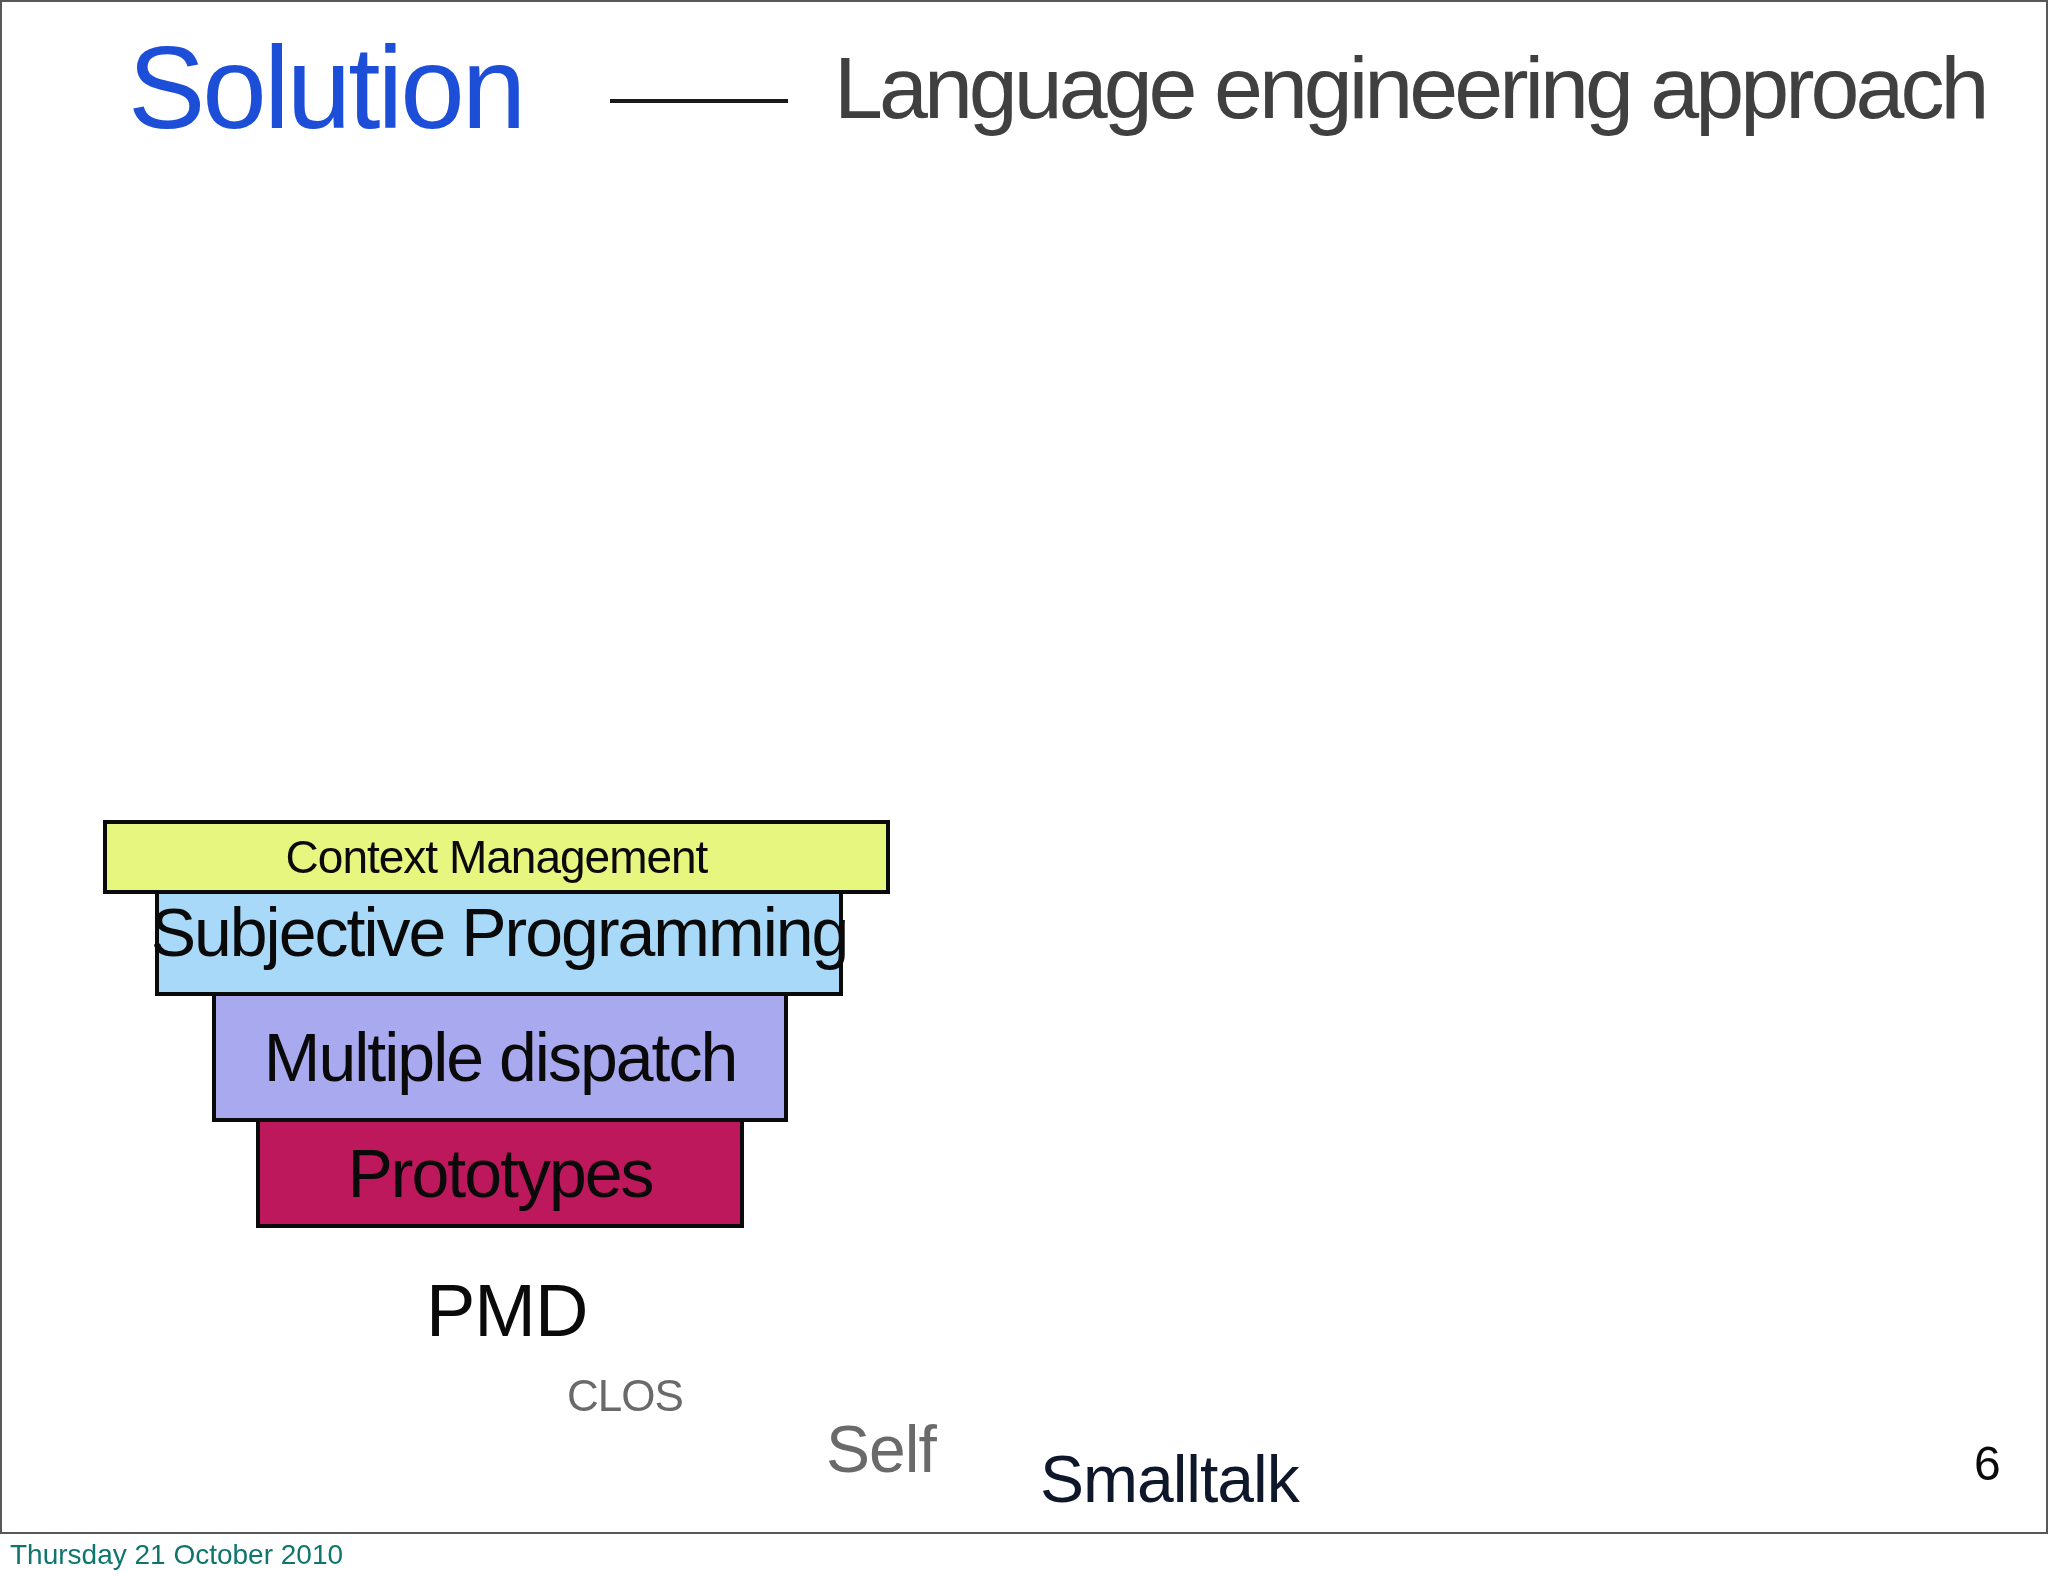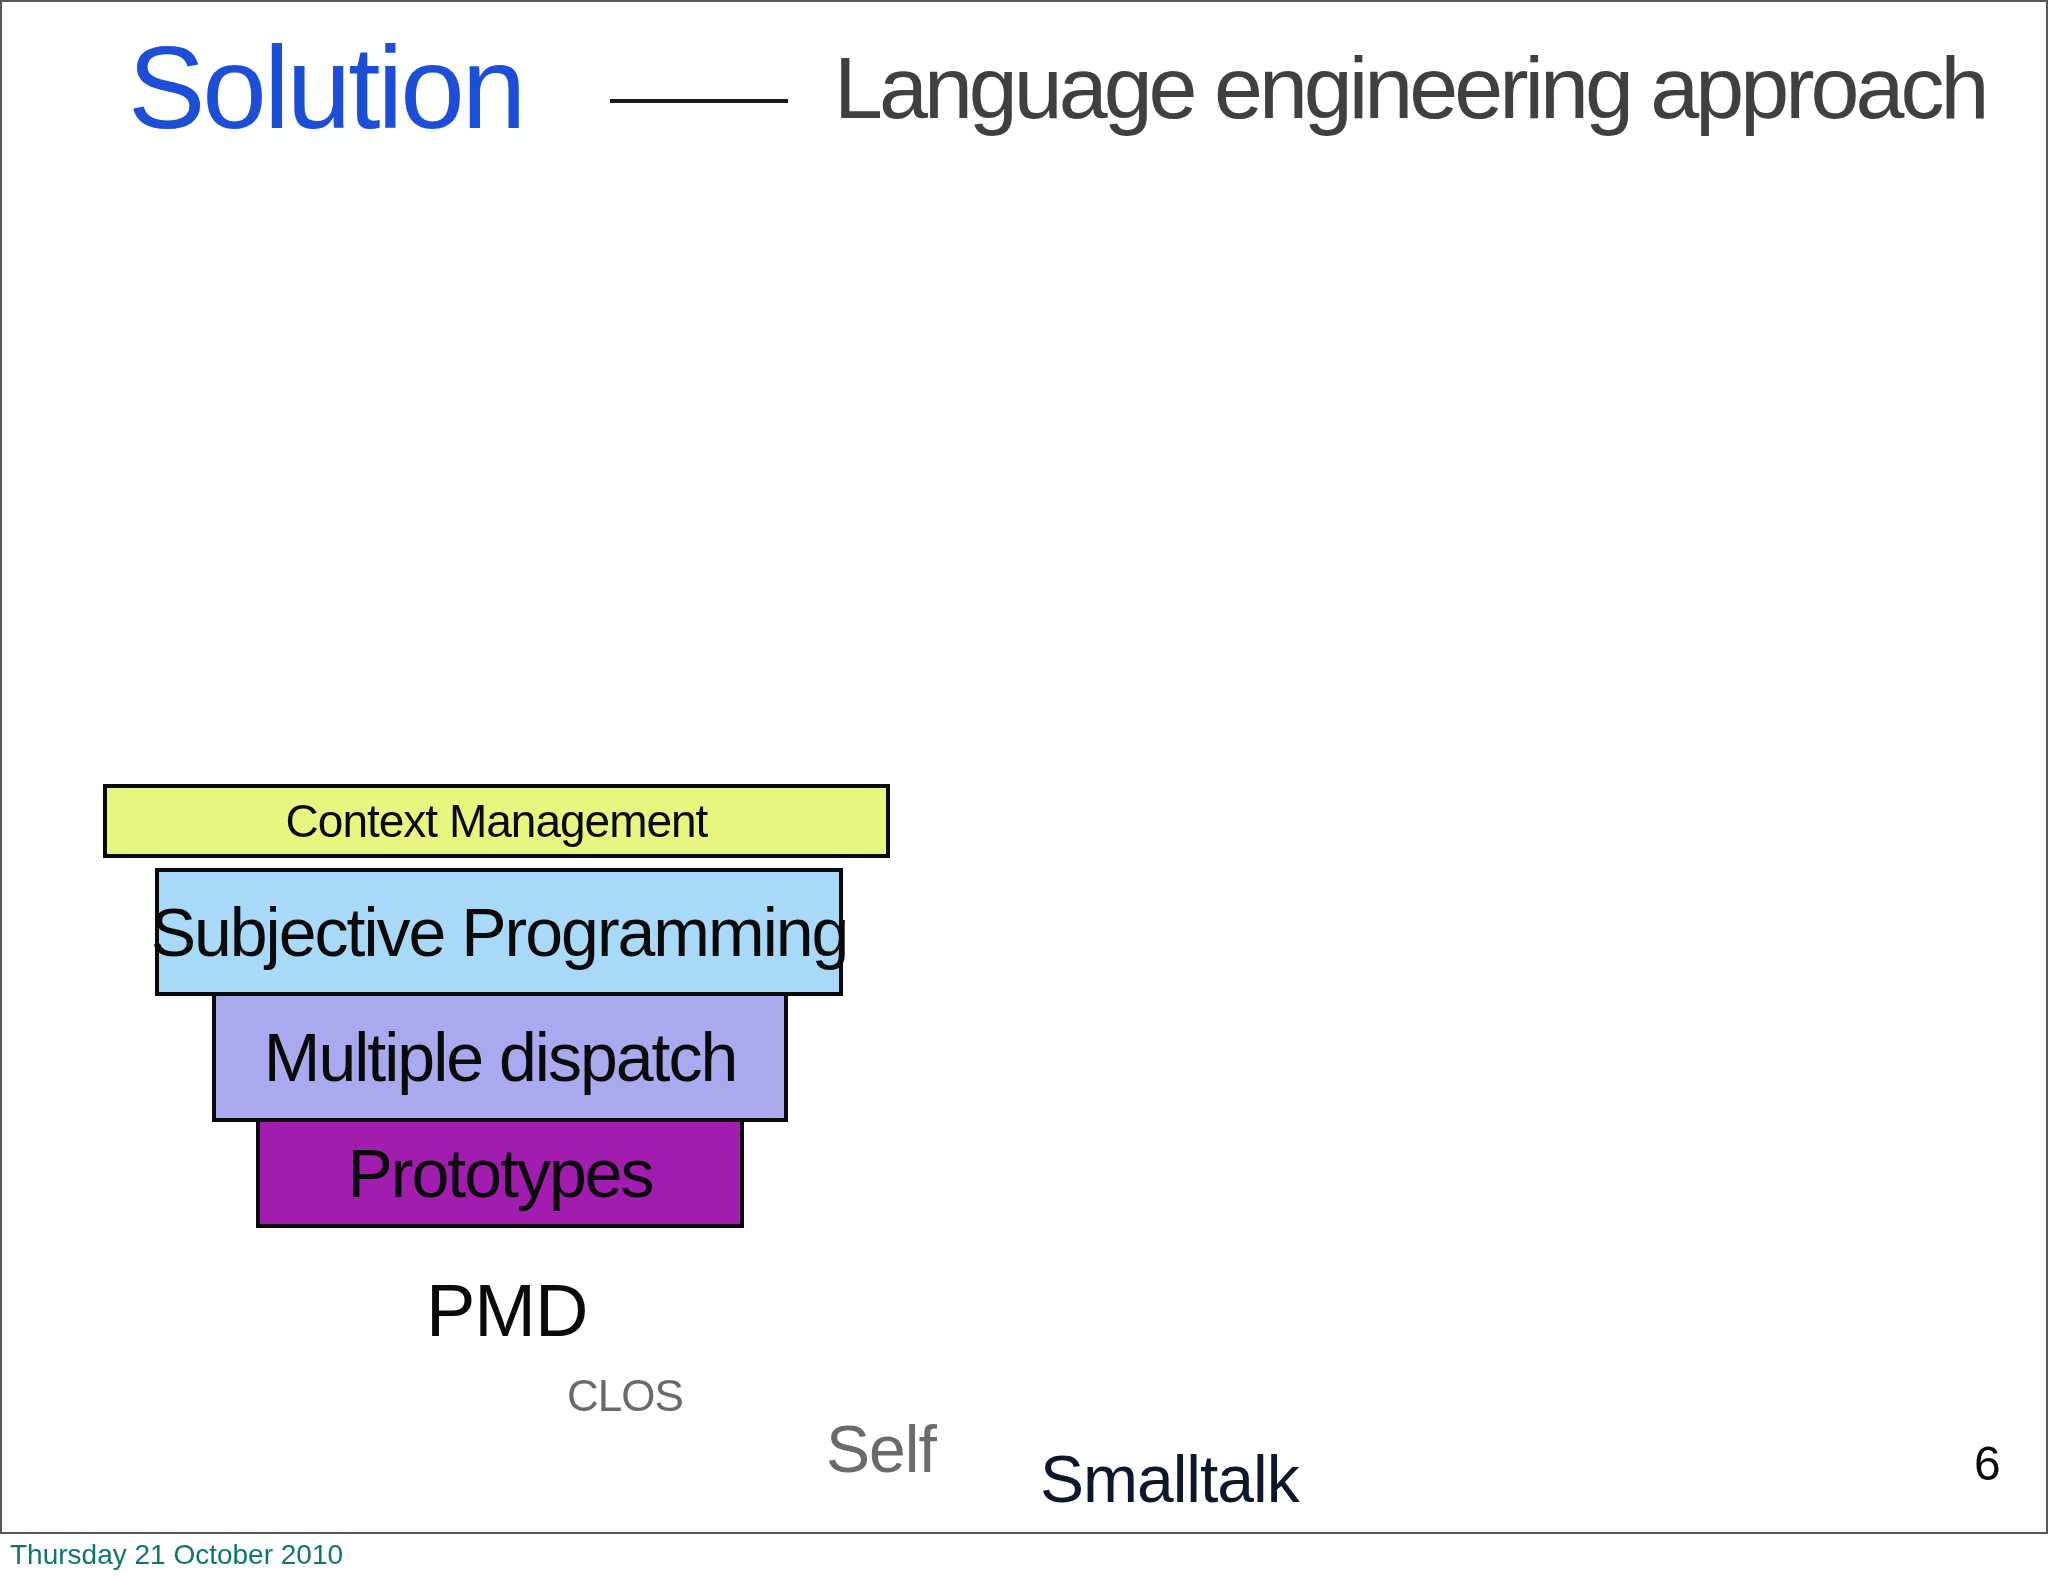--- a/index.html
+++ b/index.html
@@ -56,24 +56,24 @@
     position: absolute;
     box-sizing: border-box;
     border: 4px solid #0a0a0a;
     display: flex;
     align-items: center;
     justify-content: center;
     color: #0a0a0a;
     line-height: 1;
     white-space: nowrap;
   }
-  .box-context   { left: 103px; top: 784px;  width: 787px; height: 74px;  background: #e6f67e; font-size: 46px; letter-spacing: -1px; z-index: 4; }
+  .box-context   { left: 103px; top: 820px;  width: 787px; height: 74px;  background: #e6f67e; font-size: 46px; letter-spacing: -1px; z-index: 4; }
   .box-subjective{ left: 155px; top: 868px;  width: 688px; height: 128px; background: #a9d9f9; font-size: 68px; letter-spacing: -2px; z-index: 3; }
   .box-multiple  { left: 212px; top: 992px;  width: 576px; height: 130px; background: #a9a9ef; font-size: 68px; letter-spacing: -2px; z-index: 2; }
-  .box-prototypes{ left: 256px; top: 1118px; width: 488px; height: 110px; background: #a21caf; font-size: 68px; letter-spacing: -2px; z-index: 1; }
+  .box-prototypes{ left: 256px; top: 1118px; width: 488px; height: 110px; background: #be185d; font-size: 68px; letter-spacing: -2px; z-index: 1; }
   
   .lang {
     position: absolute;
     line-height: 1;
     white-space: nowrap;
     letter-spacing: -1px;
   }
   .lang-pmd       { left: 426px;  top: 1274px; font-size: 74px; color: #0a0a0a; text-align: right; }
   .lang-clos      { left: 567px;  top: 1374px; font-size: 44px; color: #6a6a6a; }
   .lang-self      { left: 826px;  top: 1416px; font-size: 66px; color: #6a6a6a; }

